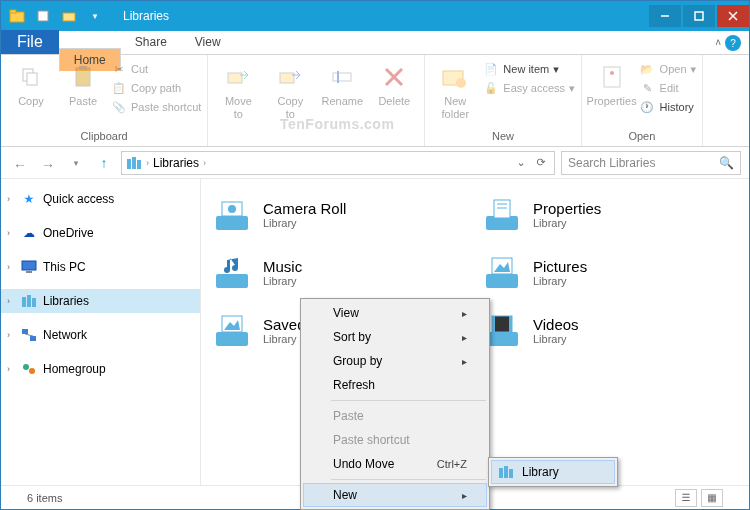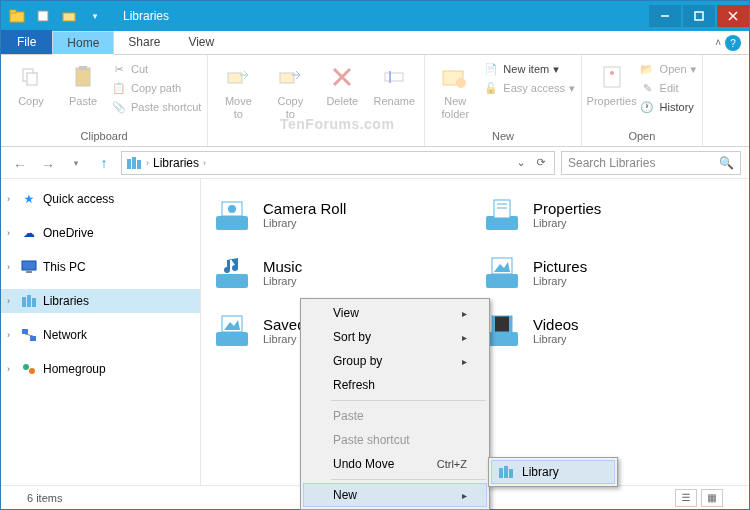--- a/index.html
+++ b/index.html
@@ -7,23 +7,23 @@
 .titlebar { height: 30px; background: #199ed8; display: flex; align-items: center; }
 .qat { display: flex; align-items: center; gap: 2px; padding: 0 4px; }
 .qat-btn { width: 24px; height: 22px; display: flex; align-items: center; justify-content: center; }
 .title { flex: 1; color: #fff; padding-left: 12px; font-size: 12px; }
 .winctrl { display: flex; }
 .winbtn { width: 32px; height: 22px; display: flex; align-items: center; justify-content: center; background: #1789bd; margin-left: 2px; }
 .winbtn.close { background: #c0392b; }
 .winbtn svg { width: 10px; height: 10px; }
 
 .tabs { height: 24px; background: #fff; display: flex; align-items: flex-end; border-bottom: 1px solid #d4d4d4; position: relative; }
-.file-tab { background: #1f6bbe; color: #fff; padding: 4px 16px; font-size: 12px; height: 24px; display: flex; align-items: center; }
+.file-tab { background: #1f6bbe; color: #fff; padding: 4px 16px; font-size: 16px; height: 24px; display: flex; align-items: center; }
 .tab { padding: 4px 14px; font-size: 12px; color: #444; height: 24px; display: flex; align-items: center; }
-.tab.active { border: 1px solid #d4d4d4; border-bottom: 1px solid #fff; background: #7dd3fc; position: relative; top: 1px; }
+.tab.active { border: 1px solid #d4d4d4; border-bottom: 1px solid #fff; background: #fdba74; position: relative; top: 18px; }
 .help { position: absolute; right: 8px; top: 4px; width: 16px; height: 16px; border-radius: 50%; background: #199ed8; color: #fff; font-size: 10px; display: flex; align-items: center; justify-content: center; }
 .chev { position: absolute; right: 28px; top: 6px; color: #666; font-size: 10px; }
 
 .ribbon { height: 92px; background: #fff; border-bottom: 1px solid #d4d4d4; display: flex; }
 .rgroup { border-right: 1px solid #e8e8e8; padding: 2px 6px; display: flex; flex-direction: column; justify-content: space-between; }
 .rgroup-label { text-align: center; font-size: 11px; color: #666; padding-bottom: 2px; }
 .rgroup-body { flex: 1; display: flex; align-items: flex-start; gap: 4px; padding-top: 4px; }
 .rbig { display: flex; flex-direction: column; align-items: center; gap: 2px; width: 48px; text-align: center; font-size: 11px; line-height: 1.2; color: #444; }
 .rbig .icon { width: 32px; height: 32px; display: flex; align-items: center; justify-content: center; }
 .rsmall-col { display: flex; flex-direction: column; gap: 3px; }
@@ -184,34 +184,34 @@
               <rect x="2" y="8" width="14" height="10" fill="#ffe08a" stroke="#999"></rect>
               <path d="M14 10 L22 10 L18 6 M22 10 L18 14" stroke="#36c" fill="none"></path>
             </svg>
           </span>
           <span style="white-space:pre-line">Copy
 to</span>
         </div>
       <div class="rbig disabled">
           <span class="icon">
             <svg width="24" height="24">
+              <rect x="3" y="8" width="18" height="8" fill="#fff" stroke="#999"></rect>
+              <line x1="8" y1="6" x2="8" y2="18" stroke="#36c" stroke-width="2"></line>
+            </svg>
+          </span>
+          <span>Rename</span>
+        </div>
+      <div class="rbig disabled">
+          <span class="icon">
+            <svg width="24" height="24">
               <line x1="4" y1="4" x2="20" y2="20" stroke="#c33" stroke-width="3"></line>
               <line x1="20" y1="4" x2="4" y2="20" stroke="#c33" stroke-width="3"></line>
             </svg>
           </span>
           <span>Delete</span>
-        </div>
-      <div class="rbig disabled">
-          <span class="icon">
-            <svg width="24" height="24">
-              <rect x="3" y="8" width="18" height="8" fill="#fff" stroke="#999"></rect>
-              <line x1="8" y1="6" x2="8" y2="18" stroke="#36c" stroke-width="2"></line>
-            </svg>
-          </span>
-          <span>Rename</span>
         </div>
     </div>
   </div>
 
   <div class="rgroup">
     <div class="rgroup-body">
       <div class="rbig disabled">
           <span class="icon">
             <svg width="28" height="24">
               <rect x="2" y="6" width="20" height="14" fill="#ffe08a" stroke="#d4a017"></rect>

